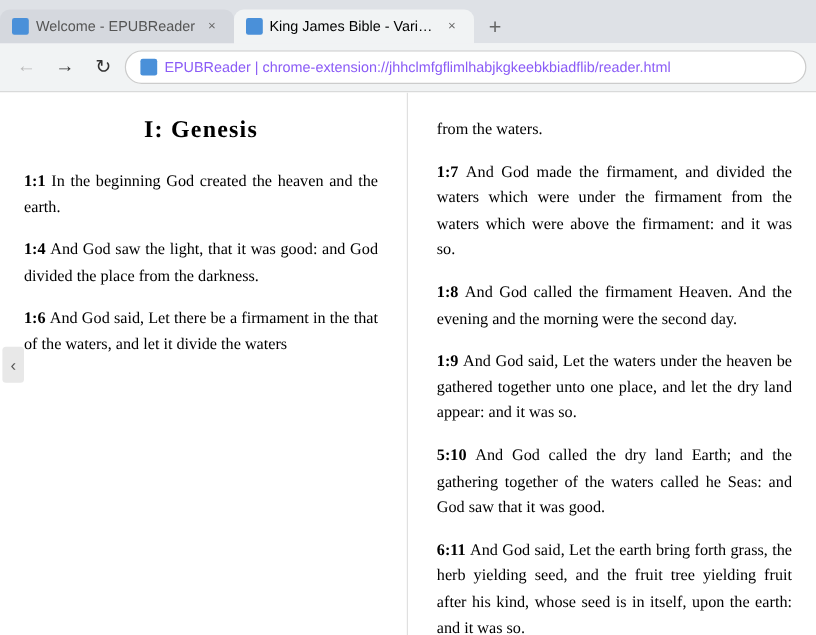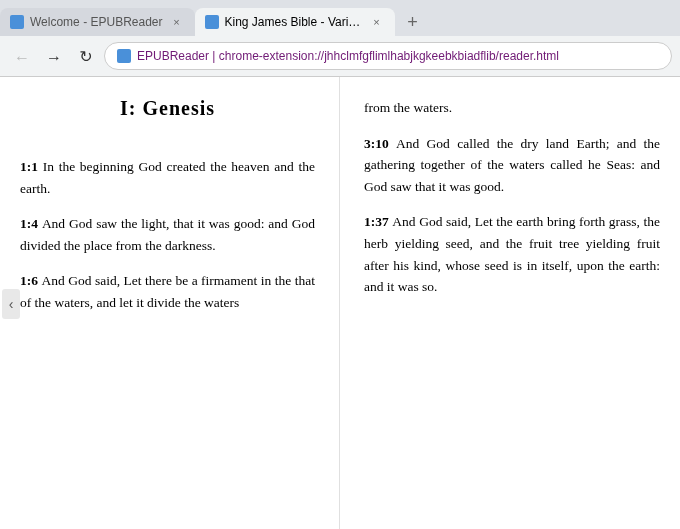--- a/index.html
+++ b/index.html
@@ -120,21 +120,21 @@
     .address-favicon {
       width: 14px;
       height: 14px;
       background: #4a90d9;
       border-radius: 2px;
       flex-shrink: 0;
     }
 
     .address-url {
       font-size: 12px;
-      color: #701a75;
+      color: #8b5cf6;
       white-space: nowrap;
       overflow: hidden;
       text-overflow: ellipsis;
     }
 
     
     .reader-container {
       display: flex;
       height: calc(529px - 76px);
       overflow: hidden;
@@ -153,21 +153,21 @@
       width: 50%;
       padding: 20px 20px 20px 24px;
       overflow-y: auto;
     }
 
     .chapter-title {
       text-align: center;
       font-size: 20px;
       font-family: Georgia, serif;
       font-weight: bold;
-      margin-bottom: 36px;
+      margin-bottom: 20px;
       letter-spacing: 1px;
     }
 
     .verse {
       font-family: Georgia, serif;
       font-size: 13.5px;
       line-height: 1.6;
       margin-bottom: 14px;
       text-align: justify;
     }
@@ -249,27 +249,39 @@
       <span>And God said, Let there be a firmament in the that of the waters, and let it divide the waters</span>
     </div>
   </div>
 
   <div class="right-panel">
 
     <div class="verse">
       <span>from the waters.</span>
     </div>
 
-
-
-
-    <div class="verse">
-      <span class="verse-num">3:10 </span>
+    <div class="verse">
+      <span class="verse-num">1:7 </span>
+      <span>And God made the firmament, and divided the waters which were under the firmament from the waters which were above the firmament: and it was so.</span>
+    </div>
+
+    <div class="verse">
+      <span class="verse-num">1:8 </span>
+      <span>And God called the firmament Heaven. And the evening and the morning were the second day.</span>
+    </div>
+
+    <div class="verse">
+      <span class="verse-num">1:9 </span>
+      <span>And God said, Let the waters under the heaven be gathered together unto one place, and let the dry land appear: and it was so.</span>
+    </div>
+
+    <div class="verse">
+      <span class="verse-num">5:10 </span>
       <span>And God called the dry land Earth; and the gathering together of the waters called he Seas: and God saw that it was good.</span>
     </div>
 
     <div class="verse">
-      <span class="verse-num">1:37 </span>
+      <span class="verse-num">6:11 </span>
       <span>And God said, Let the earth bring forth grass, the herb yielding seed, and the fruit tree yielding fruit after his kind, whose seed is in itself, upon the earth: and it was so.</span>
     </div>
 
   </div>
 </div>
 
 </body></html>

